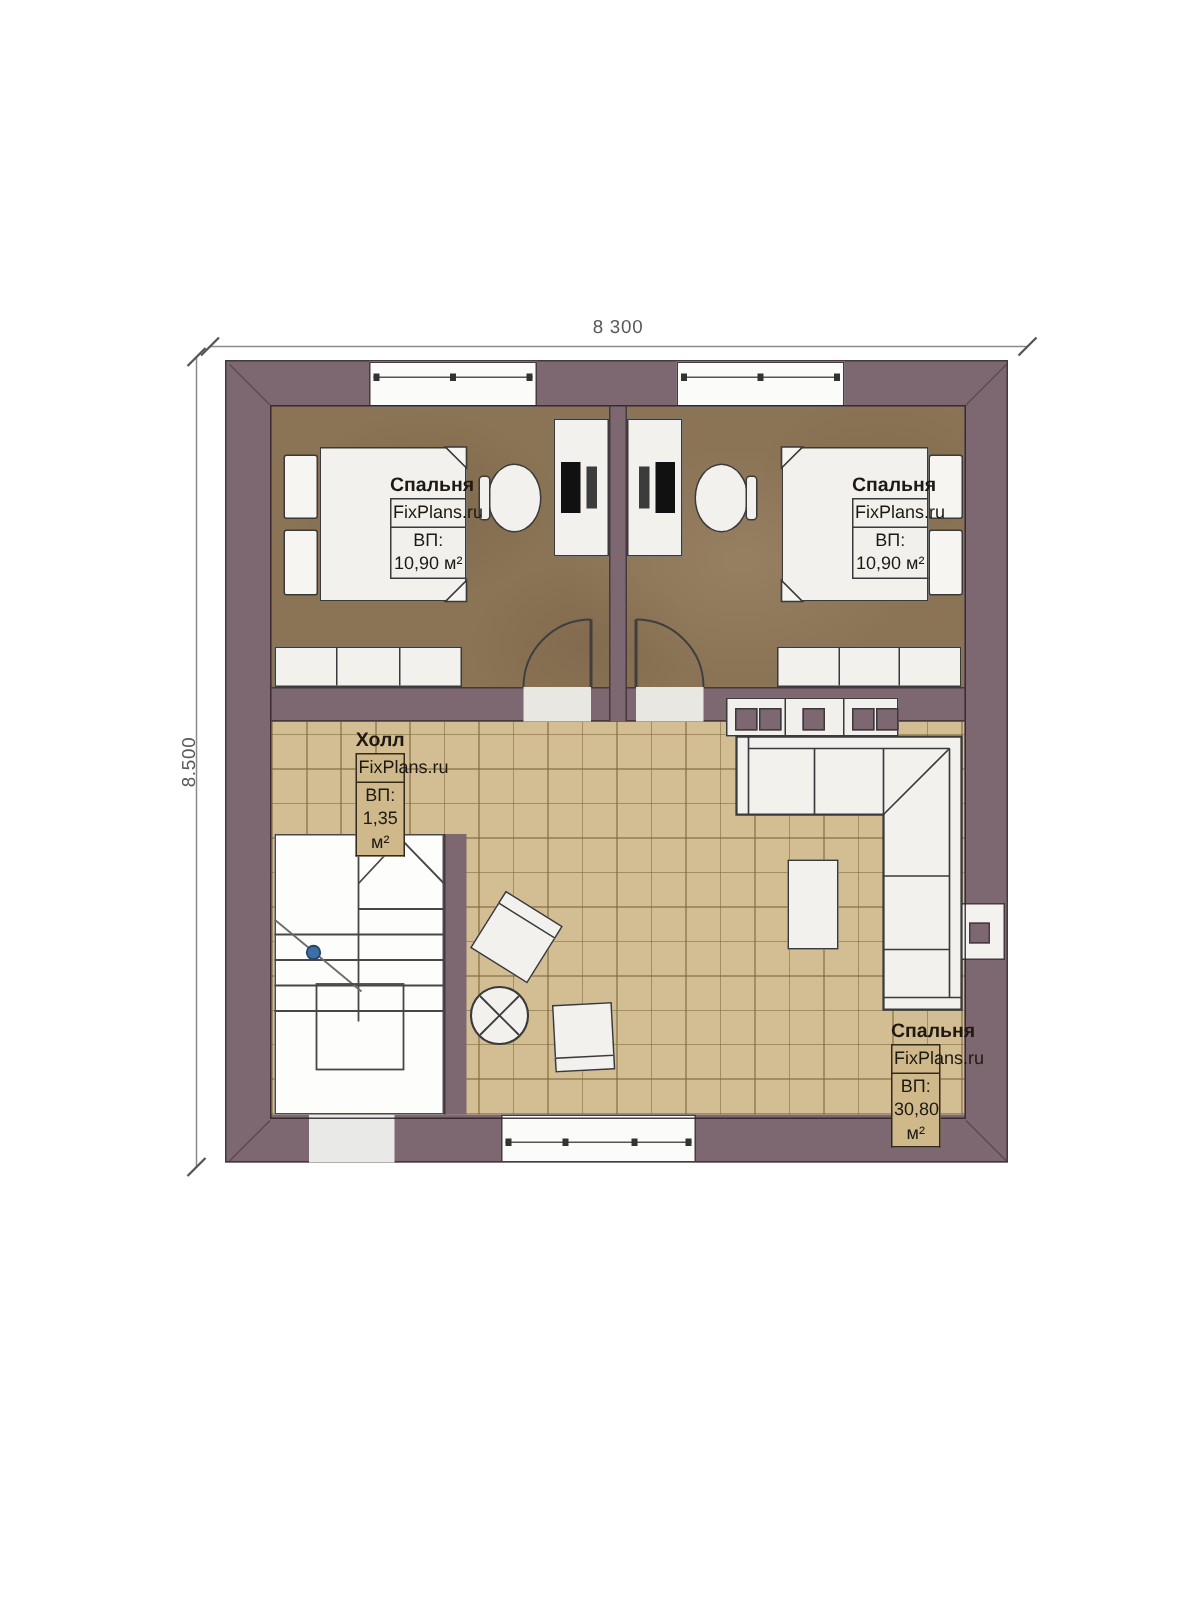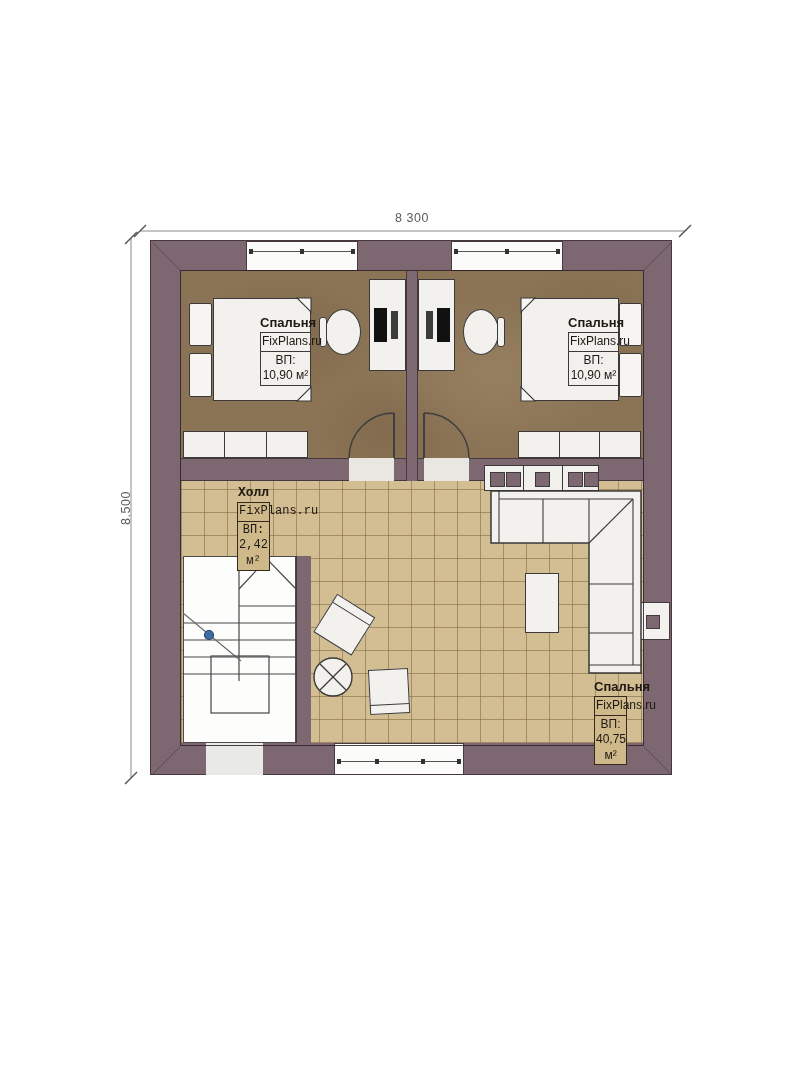--- a/index.html
+++ b/index.html
@@ -201,29 +201,29 @@
     <div class="f room-label on-bed" style="left:66px;top:74px;width:94px;">
       <div class="room-name">Спальня</div>
       <div class="label-box">FixPlans.ru</div>
       <div class="label-box" style="border-top:none;">ВП: 10,90 м²</div>
     </div>
     <div class="f room-label on-bed" style="left:374px;top:74px;width:94px;">
       <div class="room-name">Спальня</div>
       <div class="label-box">FixPlans.ru</div>
       <div class="label-box" style="border-top:none;">ВП: 10,90 м²</div>
     </div>
-    <div class="f room-label on-tile" style="left:43px;top:244px;width:76px;font-family:Liberation Mono, monospace;">
+    <div class="f room-label on-tile" style="left:43px;top:244px;width:76px;">
       <div class="room-name">Холл</div>
       <div class="label-box">FixPlans.ru</div>
-      <div class="label-box" style="border-top:none;">ВП: 2,42 м²</div>
+      <div class="label-box" style="border-top:none;">ВП: 1,35 м²</div>
     </div>
     <div class="f room-label on-tile" style="left:400px;top:438px;width:76px;">
       <div class="room-name">Спальня</div>
       <div class="label-box">FixPlans.ru</div>
-      <div class="label-box" style="border-top:none;">ВП: 40,75 м²</div>
+      <div class="label-box" style="border-top:none;">ВП: 30,80 м²</div>
     </div>
 
     <svg class="overlay" width="522" height="535" viewBox="0 0 522 535">
 
       <g stroke="rgba(30,22,26,0.35)" stroke-width="1">
         <line x1="2" y1="2" x2="29" y2="29"></line>
         <line x1="520" y1="2" x2="493" y2="29"></line>
         <line x1="2" y1="533" x2="29" y2="506"></line>
         <line x1="520" y1="533" x2="493" y2="506"></line>
       </g>

